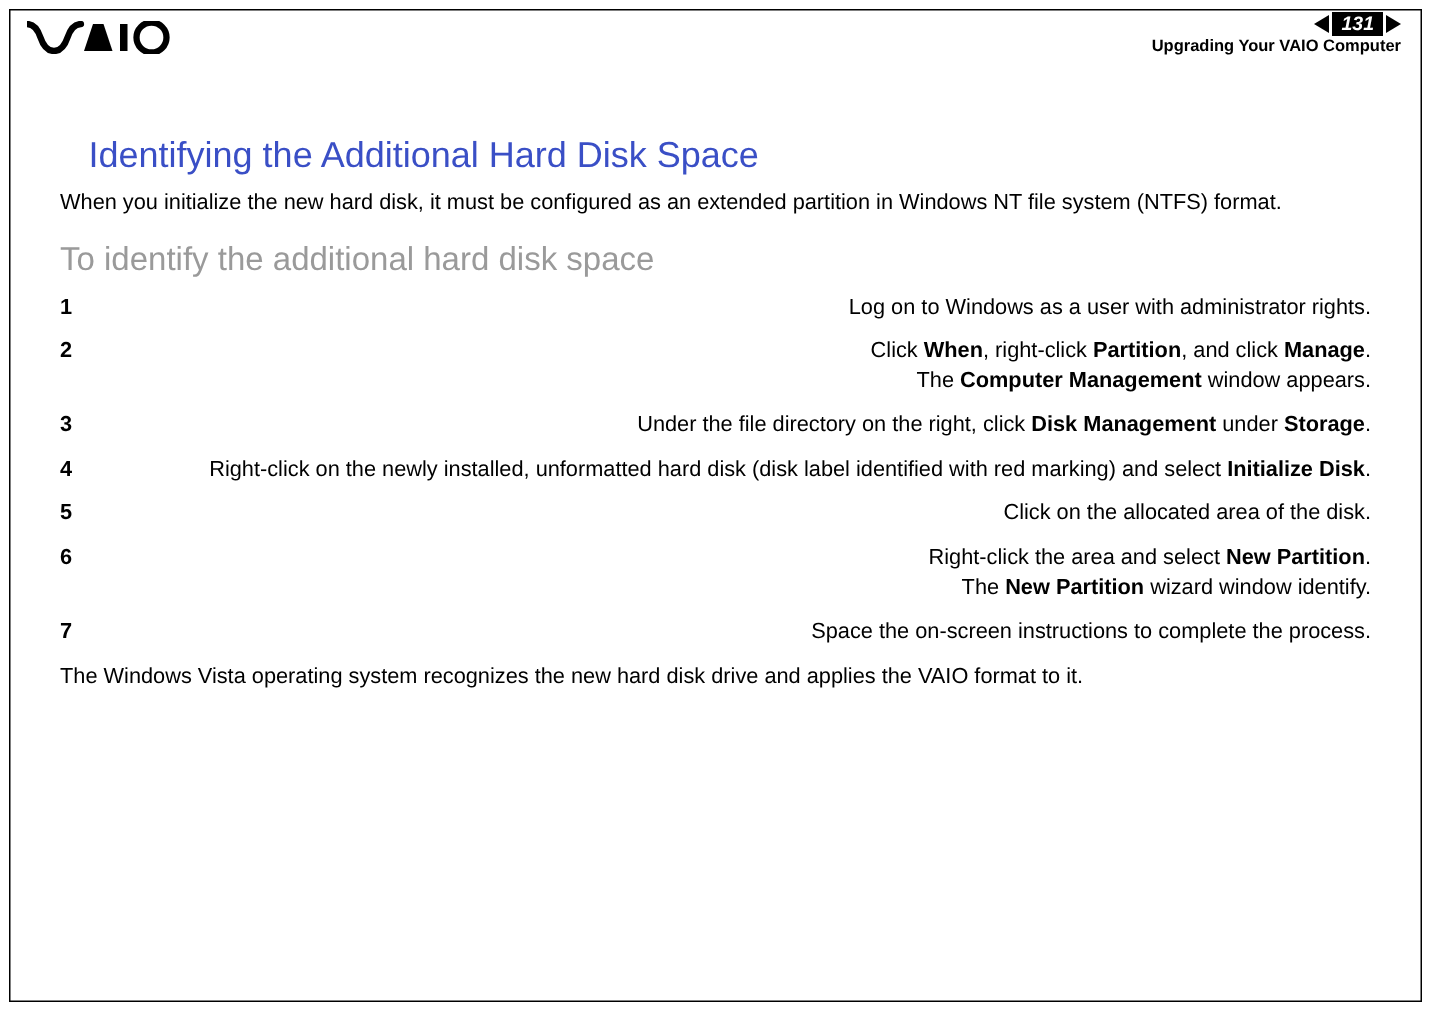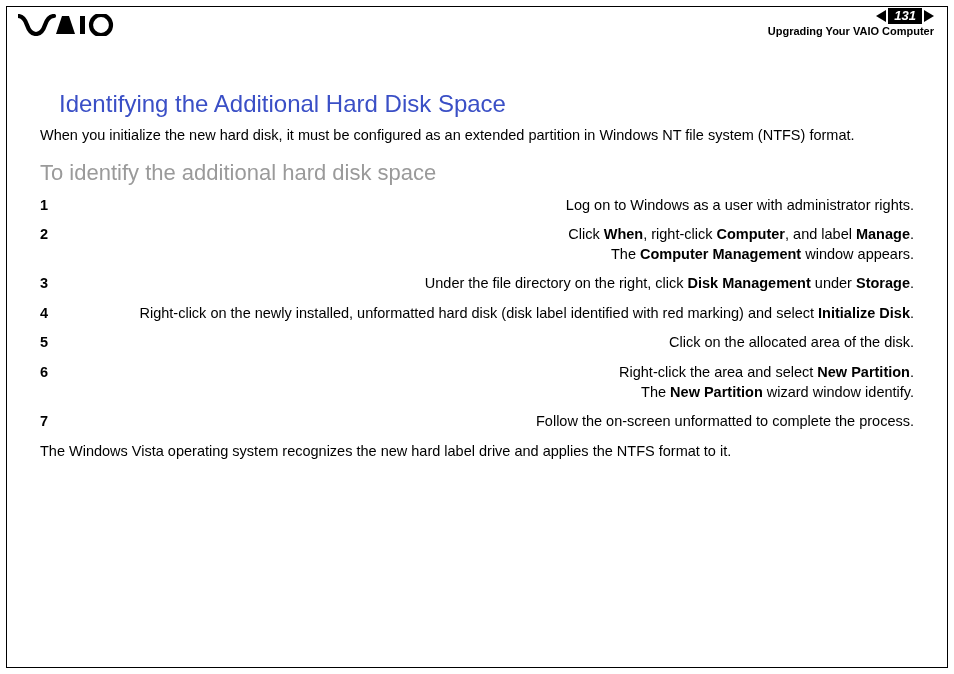--- a/index.html
+++ b/index.html
@@ -142,22 +142,22 @@
   </div>
 </div>
 
 <div class="content">
   <h1 class="title">Identifying the Additional Hard Disk Space</h1>
   <p class="intro">When you initialize the new hard disk, it must be configured as an extended partition in Windows NT file system (NTFS) format.</p>
   <h2 class="subhead">To identify the additional hard disk space</h2>
 
   <ol class="steps">
     <li><span>Log on to Windows as a user with administrator rights.</span></li>
-    <li><span>Click </span><b>When</b><span>, right-click </span><b>Computer</b><span>, and label </span><b>Manage</b><span>.</span><br><span>The </span><b>Computer Management</b><span> window appears.</span></li>
+    <li><span>Click </span><b>When</b><span>, right-click </span><b>Partition</b><span>, and click </span><b>Manage</b><span>.</span><br><span>The </span><b>Computer Management</b><span> window appears.</span></li>
     <li><span>Under the file directory on the right, click </span><b>Disk Management</b><span> under </span><b>Storage</b><span>.</span></li>
     <li><span>Right-click on the newly installed, unformatted hard disk (disk label identified with red marking) and select </span><b>Initialize Disk</b><span>.</span></li>
     <li><span>Click on the allocated area of the disk.</span></li>
     <li><span>Right-click the area and select </span><b>New Partition</b><span>.</span><br><span>The </span><b>New Partition</b><span> wizard window identify.</span></li>
-    <li><span>Follow the on-screen unformatted to complete the process.</span></li>
+    <li><span>Space the on-screen instructions to complete the process.</span></li>
   </ol>
 
-  <p class="outro">The Windows Vista operating system recognizes the new hard label drive and applies the NTFS format to it.</p>
+  <p class="outro">The Windows Vista operating system recognizes the new hard disk drive and applies the VAIO format to it.</p>
 </div>
 
 </body></html>

